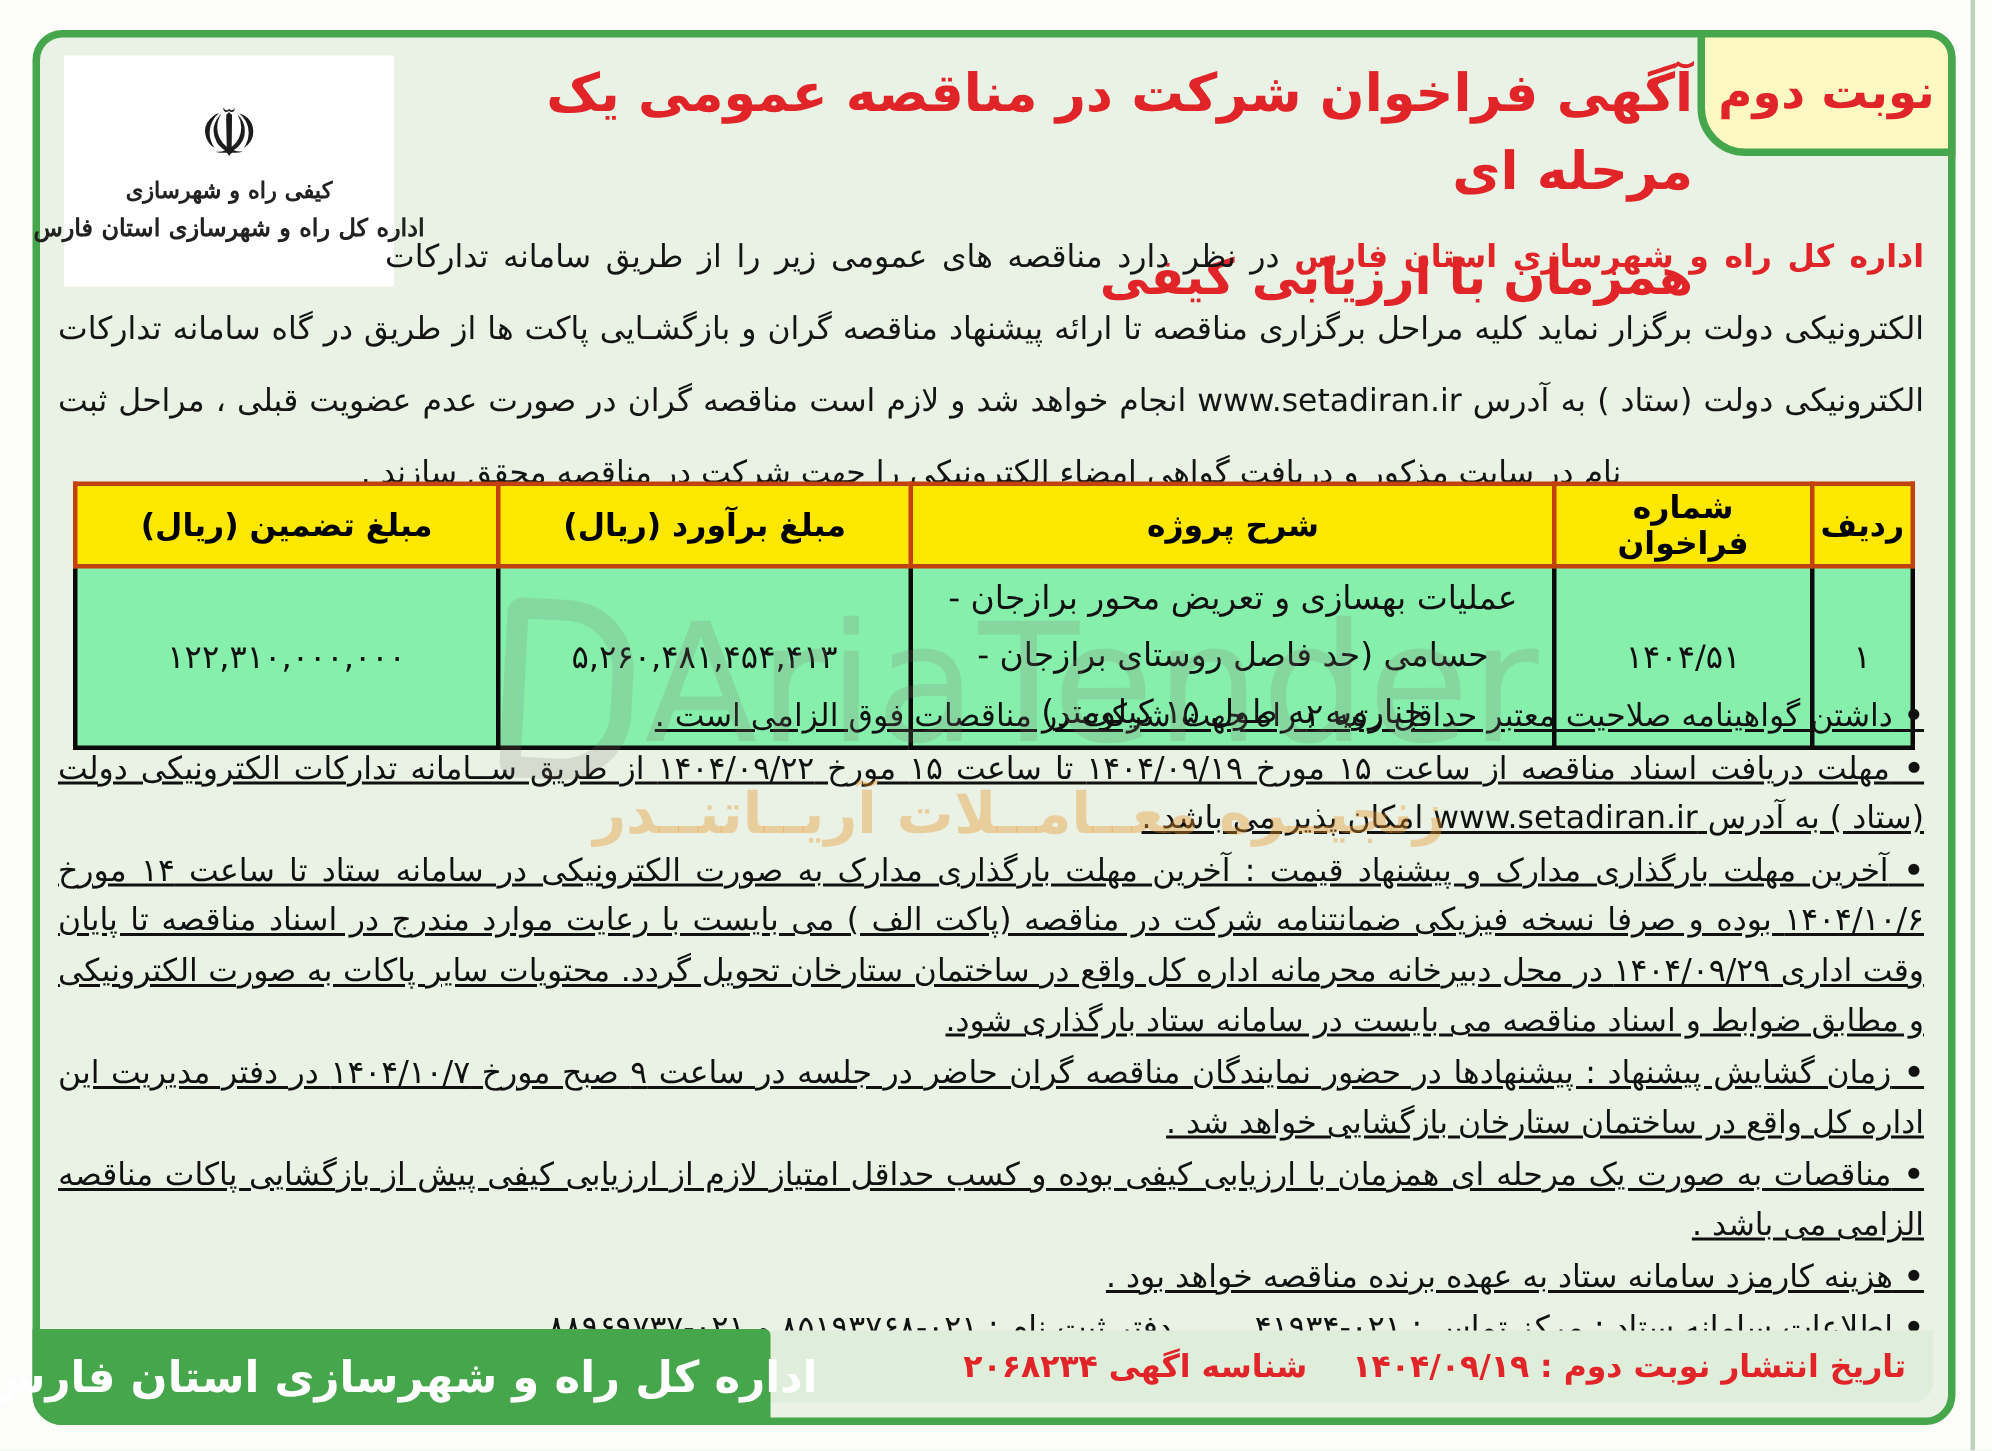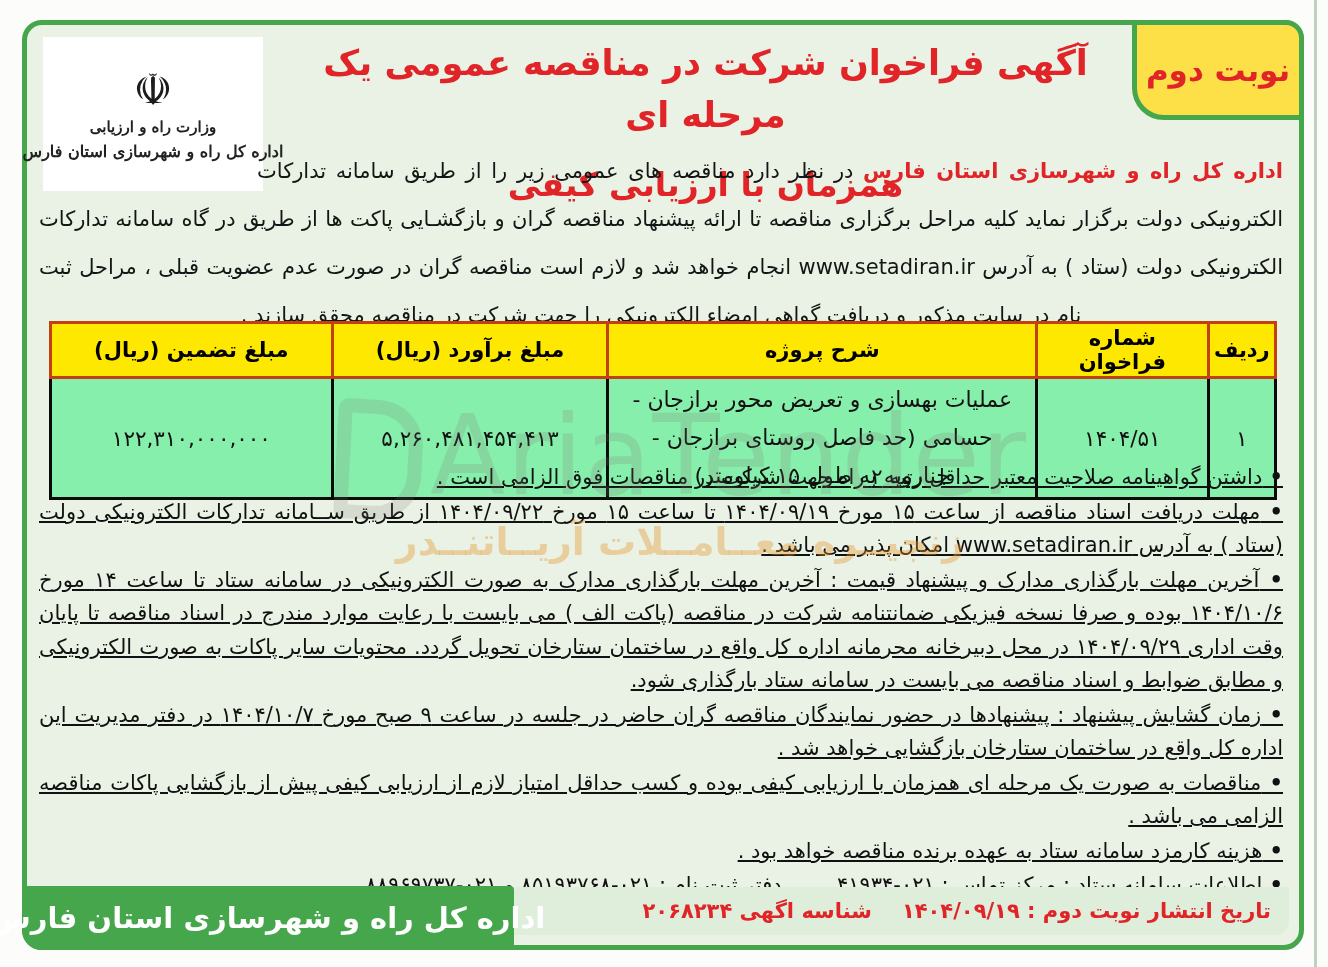--- a/index.html
+++ b/index.html
@@ -10,37 +10,37 @@
     -webkit-font-smoothing:antialiased;
   }
   .side-line{position:absolute;left:1314px;top:0;width:3px;height:967px;background:#a4bfa4;opacity:.7;}
 
   .doc{
     position:absolute;left:22px;top:20px;width:1282px;height:930px;box-sizing:border-box;
     background:#e9f2e5;border:5px solid #46a64c;border-radius:20px;
   }
 
   .badge{
-    position:absolute;top:-5px;right:-5px;width:172px;height:100px;box-sizing:border-box;
-    background:#fde047;border:5px solid #46a64c;border-radius:0 18px 0 32px;
+    position:absolute;top:-5px;right:-5px;width:172px;height:84px;box-sizing:border-box;
+    background:#fef9c3;border:5px solid #46a64c;border-radius:0 18px 0 32px;
     display:flex;align-items:center;justify-content:center;
   }
   .badge span{color:#e02428;font-size:31px;font-weight:bold;}
 
   .logo-box{
     position:absolute;left:16px;top:12px;width:220px;height:154px;box-sizing:border-box;
     background:#ffffff;display:flex;flex-direction:column;align-items:center;justify-content:center;
     padding:2px;text-align:center;
   }
   .emblem{font-size:44px;line-height:1.05;color:#1c1c1c;}
   .logo-l1{font-family:"DejaVu Serif","Liberation Serif",serif;font-weight:bold;font-size:15px;color:#222;margin-top:4px;white-space:nowrap;}
   .logo-l2{font-family:"DejaVu Serif","Liberation Serif",serif;font-weight:bold;font-size:16px;color:#222;margin-top:6px;white-space:nowrap;}
 
   .title-block{
-    position:absolute;left:255px;right:170px;top:12px;text-align:center;
+    position:absolute;left:255px;right:170px;top:12px;text-align:right;
     color:#e02428;font-weight:bold;
   }
   .title-l1{font-size:35px;line-height:52px;}
   .title-l2{font-size:33px;line-height:48px;margin-top:20px;}
 
   .intro{
     position:absolute;top:122px;left:12px;right:16px;
     font-size:21px;line-height:48px;color:#151515;
     text-align:justify;text-align-last:center;
   }
@@ -101,21 +101,21 @@
 <div class="side-line"></div>
 
 <div class="doc">
 
   <div class="badge">
     <span>نوبت دوم</span>
   </div>
 
   <div class="logo-box">
     <div class="emblem">☫</div>
-    <div class="logo-l1">وزارت راه و ارزیابی</div>
+    <div class="logo-l1">کیفی راه و شهرسازی</div>
     <div class="logo-l2">اداره کل راه و شهرسازی استان فارس</div>
   </div>
 
   <div class="title-block">
     <div class="title-l1">آگهی فراخوان شرکت در مناقصه عمومی یک مرحله ای</div>
     <div class="title-l2">همزمان با ارزیابی کیفی</div>
   </div>
 
   <div class="intro">
     <span class="logo-spacer"></span><span class="lead">اداره کل راه و شهرسازی استان فارس</span><span> در نظر دارد مناقصه های عمومی زیر را از طریق سامانه تدارکات الکترونیکی دولت برگزار نماید کلیه مراحل برگزاری مناقصه تا ارائه پیشنهاد مناقصه گران و بازگشـایی پاکت ها از طریق در گاه سامانه تدارکات الکترونیکی دولت (ستاد ) به آدرس www.setadiran.ir انجام خواهد شد و لازم است مناقصه گران در صورت عدم عضویت قبلی ، مراحل ثبت نام در سایت مذکور و دریافت گواهی امضاء الکترونیکی را جهت شرکت در مناقصه محقق سازند .</span>

